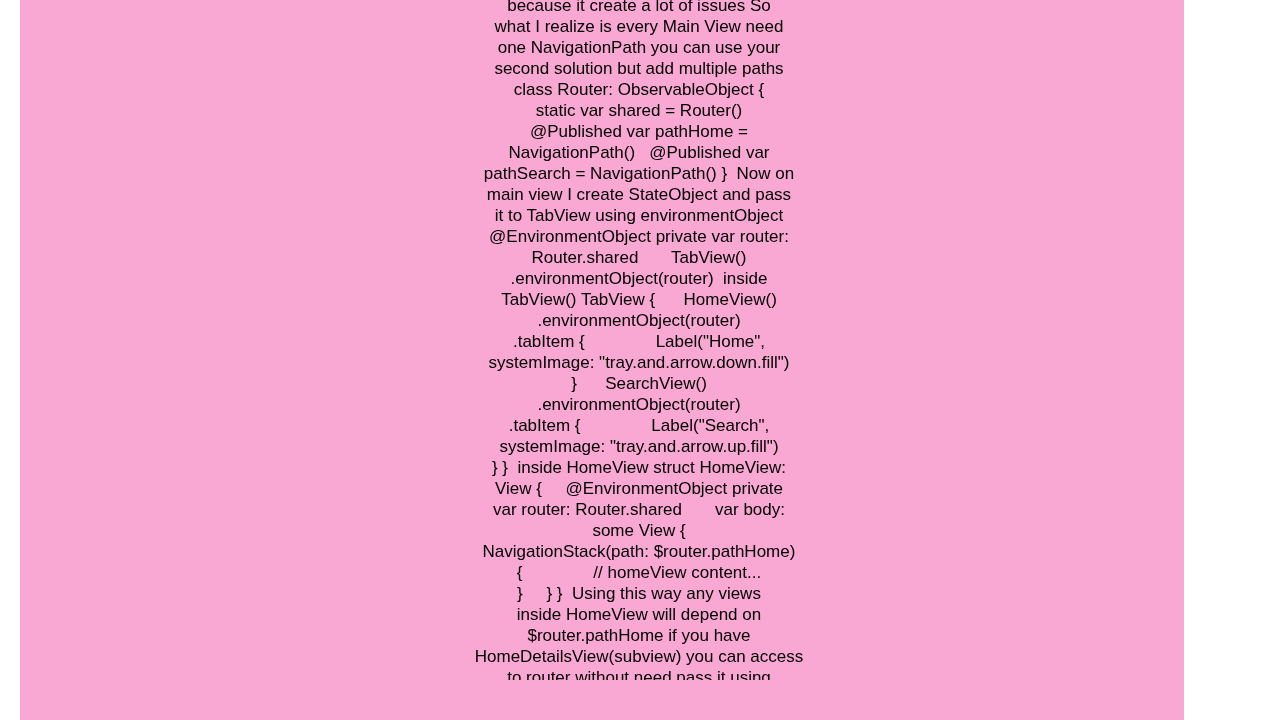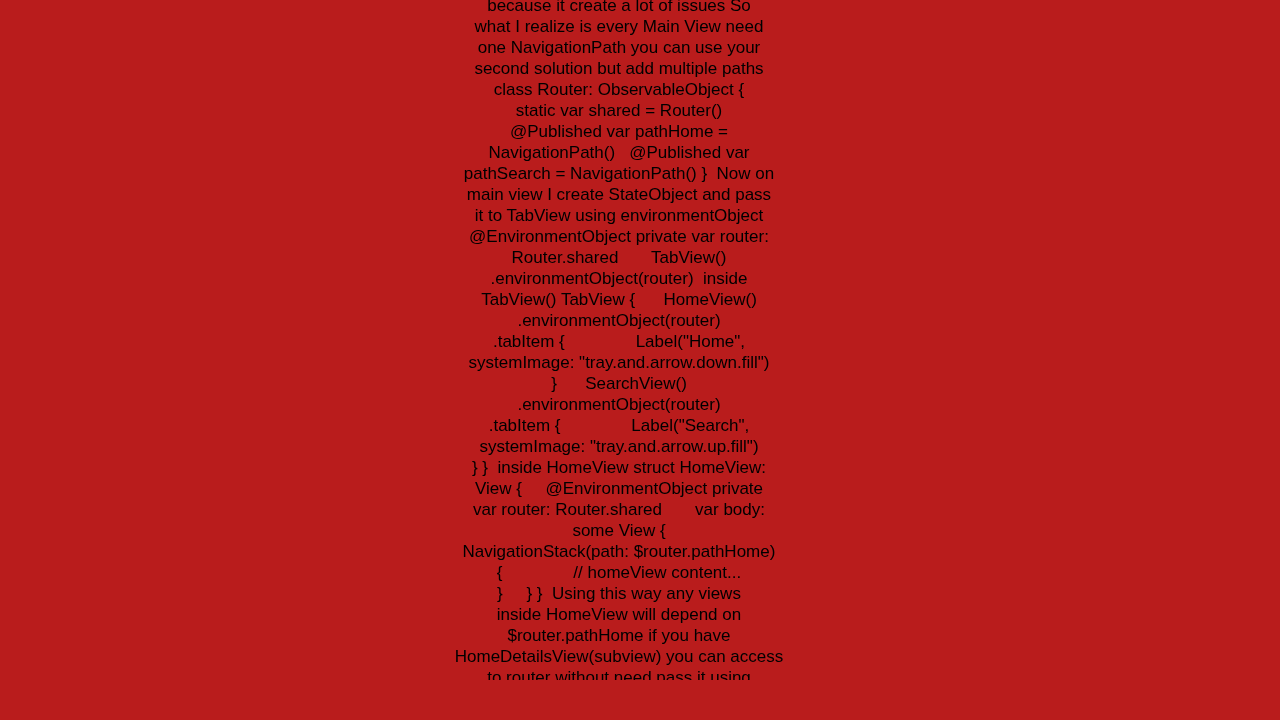--- a/index.html
+++ b/index.html
@@ -8,23 +8,24 @@
   }
   body {
     width: 1280px;
     height: 720px;
     overflow: hidden;
     background: #ffffff;
     font-family: "Liberation Sans", sans-serif;
   }
   .page {
     position: relative;
-    width: 1280px;
+    width: 1164px;
     height: 720px;
-    background: #b91c1c;
+    background: #f9a8d4;
+    margin-left: 20px;
   }
   
   .text-viewport {
     position: absolute;
     top: 0;
     left: 0;
     width: 1280px;
     height: 680px;
     overflow: hidden;
   }

